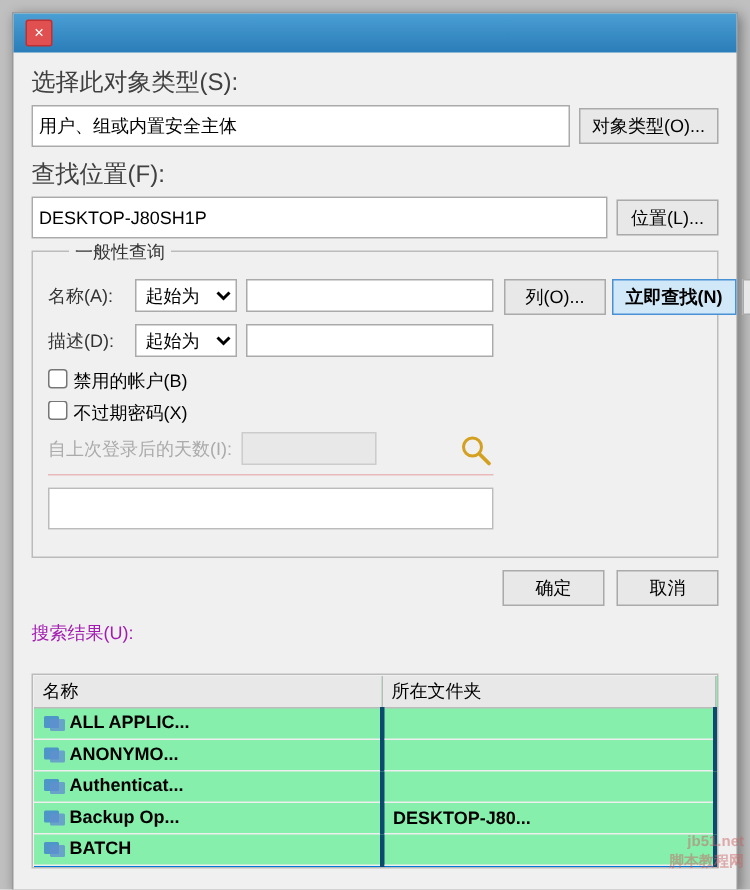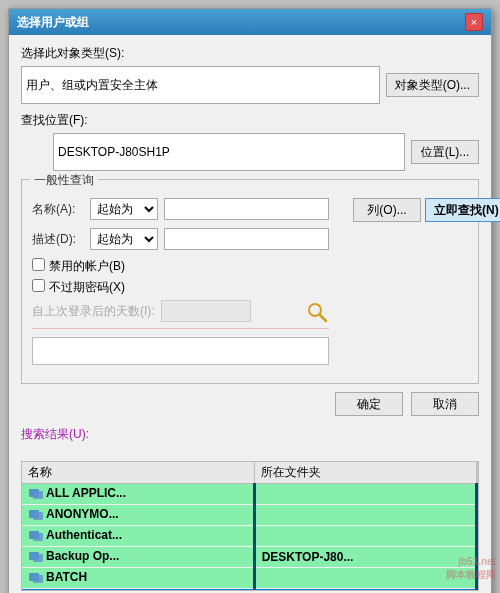--- a/index.html
+++ b/index.html
@@ -50,28 +50,28 @@
     .dialog-body {
       padding: 10px 12px;
     }
     .row {
       display: flex;
       align-items: center;
       margin-bottom: 8px;
       gap: 6px;
     }
     .label {
-      font-size: 12px;
-      color: #000000;
+      font-size: 16px;
+      color: #404040;
       white-space: nowrap;
       min-width: 65px;
     }
     .text-input {
       flex: 1;
-      height: 38px;
+      height: 28px;
       border: 1px solid #aaa;
       background: white;
       padding: 2px 4px;
       font-size: 12px;
     }
     .btn {
       height: 24px;
       min-width: 68px;
       background: #e8e8e8;
       border: 1px solid #aaa;
@@ -85,21 +85,21 @@
     }
     .group-box {
       border: 1px solid #bbb;
       padding: 8px 10px 10px 10px;
       margin-bottom: 8px;
       position: relative;
     }
     .group-box-title {
       position: absolute;
       top: -8px;
-      left: 8px;
+      left: 24px;
       background: #f0f0f0;
       padding: 0 4px;
       font-size: 12px;
       color: #333;
     }
     .inner-row {
       display: flex;
       align-items: center;
       margin-bottom: 8px;
       gap: 6px;
@@ -199,21 +199,21 @@
       right: 4px;
       font-size: 10px;
       color: rgba(200,100,100,0.5);
       font-weight: bold;
       line-height: 1.3;
       text-align: right;
       pointer-events: none;
     }
     .inner-content {
       display: flex;
-      gap: 18px;
+      gap: 1px;
     }
     .inner-fields {
       flex: 1;
     }
     .table-scroll {
       max-height: 130px;
       overflow-y: auto;
       border: 1px solid #bbb;
     }
     .table-scroll table {
@@ -247,38 +247,37 @@
     .group-inner {
       margin-top: 10px;
     }
   </style>
 </head>
 <body>
 
 <div class="dialog">
 
   <div class="title-bar">
-    <span class="title-bar-text">选择用户或组</span>
     <div class="title-bar-close">×</div>
   </div>
 
   <div class="dialog-body">
 
     <div class="row">
       <span class="label">选择此对象类型(S):</span>
     </div>
     <div class="row" style="margin-top:-4px;">
       <input type="text" class="text-input" readonly="" value="用户、组或内置安全主体" style="">
       <button class="btn">对象类型(O)...</button>
     </div>
 
     <div class="row">
       <span class="label">查找位置(F):</span>
     </div>
-    <div class="row" style="margin-top:-4px;margin-left:32px;">
+    <div class="row" style="margin-top:-4px;">
       <input type="text" class="text-input" readonly="" value="DESKTOP-J80SH1P" style="">
       <button class="btn">位置(L)...</button>
     </div>
 
     <div class="group-box">
       <span class="group-box-title">一般性查询</span>
       <div class="group-inner">
         <div class="inner-content">
           <div class="inner-fields">
 

